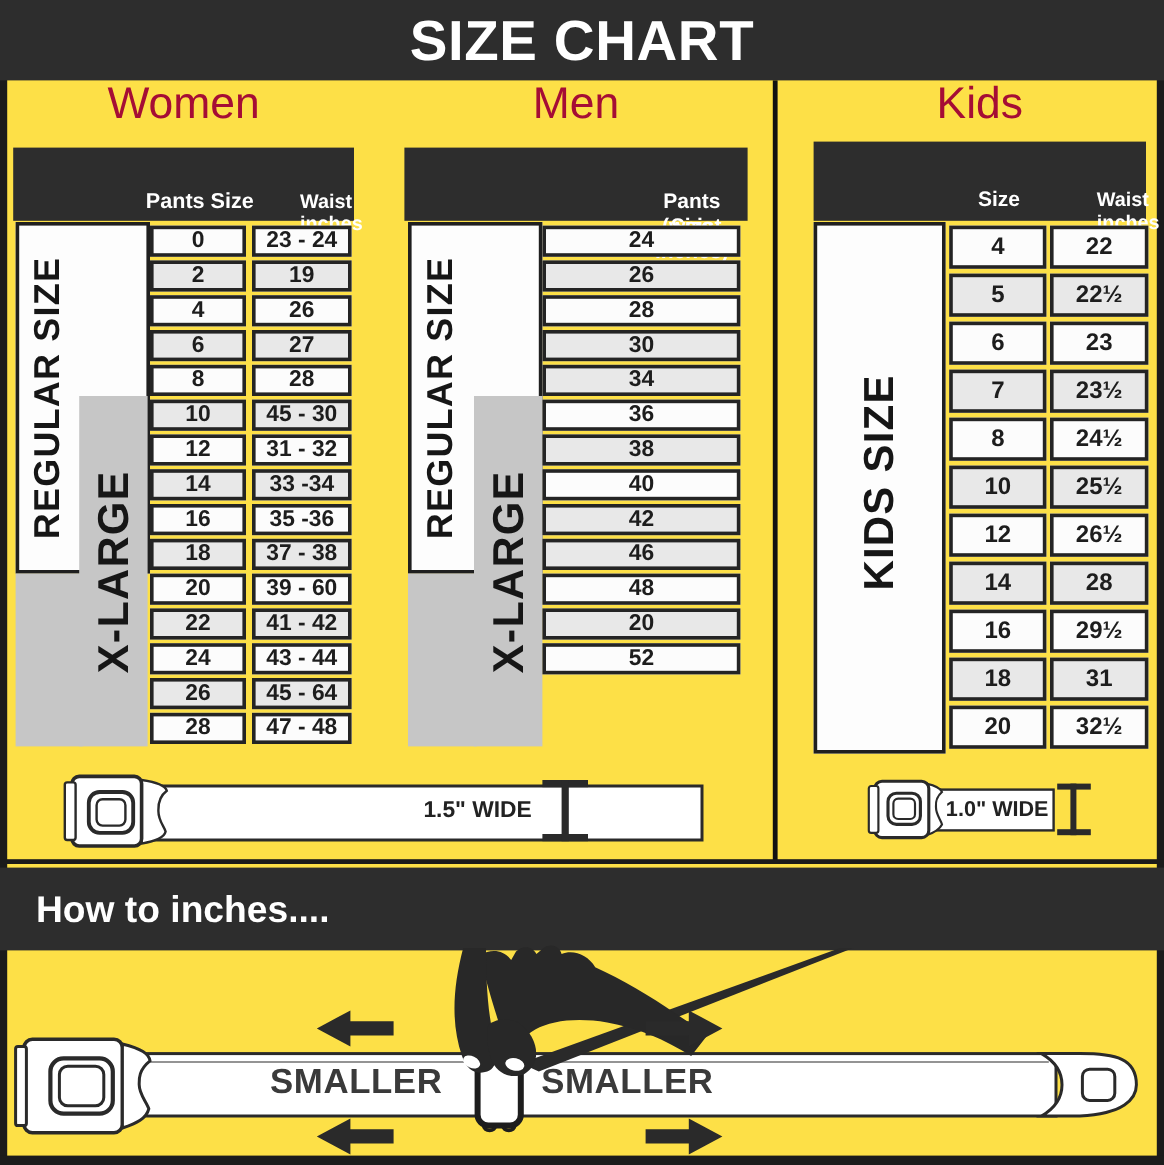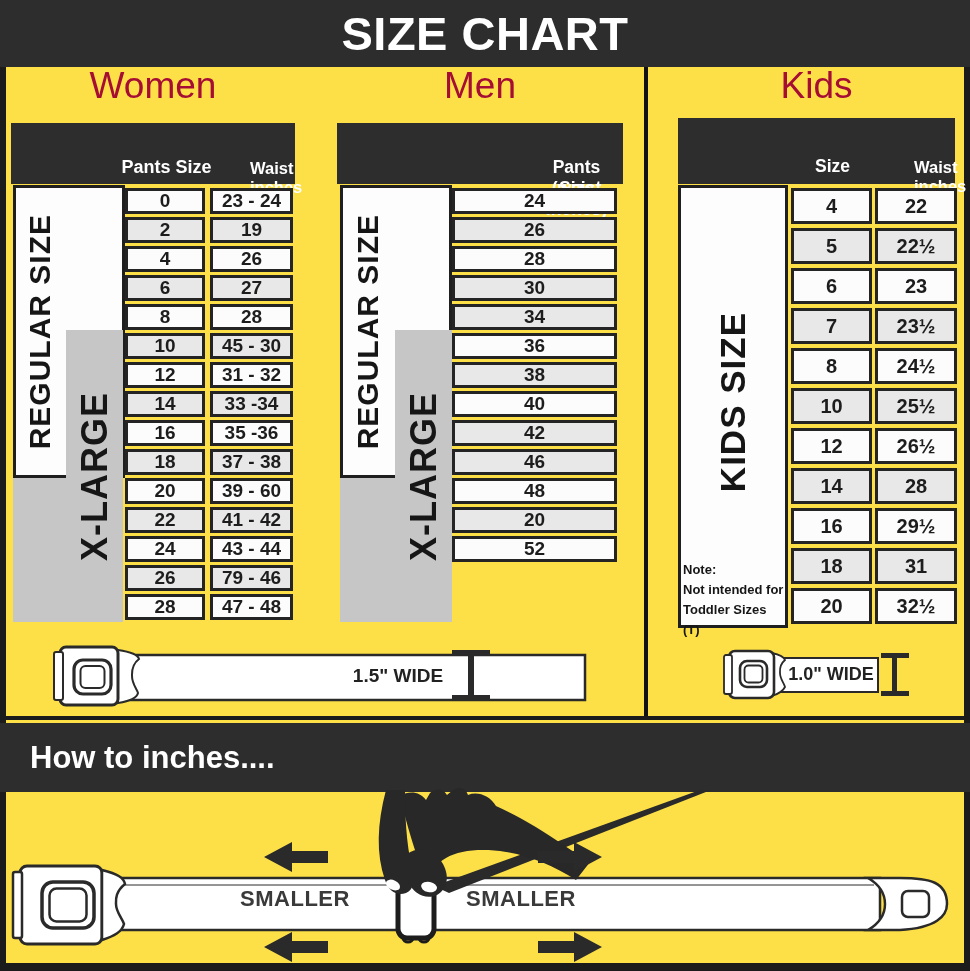--- a/index.html
+++ b/index.html
@@ -26,21 +26,21 @@
   .trow.alt .cell{background:#e8e8e8}
   .w-c1{width:80px;margin-right:5px}.w-c2{width:83px}
   .m-c1{width:165px}
   .trow.k{margin-bottom:4px}
   .trow.k .cell{height:36px;font-size:20px}
   .k-c1{width:81px;margin-right:3px}.k-c2{width:82px}
   .note{font-size:13px;font-weight:700;line-height:1.55;color:#161616}
   .beltlabel{font-weight:700;color:#222;text-align:center}
   .adjband{background:#2d2d2d;color:#fff;display:flex;align-items:center}
   .adjband span{margin-left:30px;font-size:31px;font-weight:700}
-  .dirlabel{font-weight:700;color:#3a3a3a;font-size:22px;text-align:center;letter-spacing:.5px}
+  .dirlabel{font-weight:700;color:#3a3a3a;font-size:29px;text-align:center;letter-spacing:.5px}
   .hline{background:#1b1b1b}
   svg.abs{overflow:visible}
 </style>
 </head>
 <body>
 
 <div id="root">
 
   <div class="abs side" style="left:0"></div>
   <div class="abs side" style="left:964px"></div>
@@ -119,21 +119,21 @@
       <div class="trow alt">
         <div class="cell w-c1">22</div>
         <div class="cell w-c2">41 - 42</div>
       </div>
       <div class="trow">
         <div class="cell w-c1">24</div>
         <div class="cell w-c2">43 - 44</div>
       </div>
       <div class="trow alt">
         <div class="cell w-c1">26</div>
-        <div class="cell w-c2">79 - 46</div>
+        <div class="cell w-c2">45 - 64</div>
       </div>
       <div class="trow">
         <div class="cell w-c1">28</div>
         <div class="cell w-c2">47 - 48</div>
       </div>
     </div>
 
   <div class="abs thead" style="left:337px;top:123px;width:286px;height:61px">
     <span style="left:112px;bottom:6px;width:170px;font-size:17.5px">
       <span>Pants Size</span><br>
@@ -194,25 +194,20 @@
   <div class="abs thead" style="left:678px;top:118px;width:277px;height:66px">
     <span style="left:112px;bottom:7px;width:85px;font-size:17.5px">Size</span>
     <span style="left:196px;bottom:7px;width:80px;font-size:16.5px">
       <span>Waist</span><br>
       <span>inches</span>
     </span>
   </div>
   <div class="abs whitebox" style="left:678px;top:185px;width:110px;height:443px"></div>
   <div class="abs vwrap" style="left:678px;top:235px;width:110px;height:335px">
     <span class="vtext" style="font-size:35px">KIDS SIZE</span>
-  </div>
-  <div class="abs note" style="left:683px;top:560px;width:103px">
-    <span>Note:</span><br>
-    <span>Not intended for</span><br>
-    <span>Toddler Sizes (T)</span>
   </div>
   <div class="abs" style="left:791px;top:188px">
       <div class="trow k">
         <div class="cell k-c1">4</div>
         <div class="cell k-c2">22</div>
       </div>
       <div class="trow k alt">
         <div class="cell k-c1">5</div>
         <div class="cell k-c2">22½</div>
       </div>

